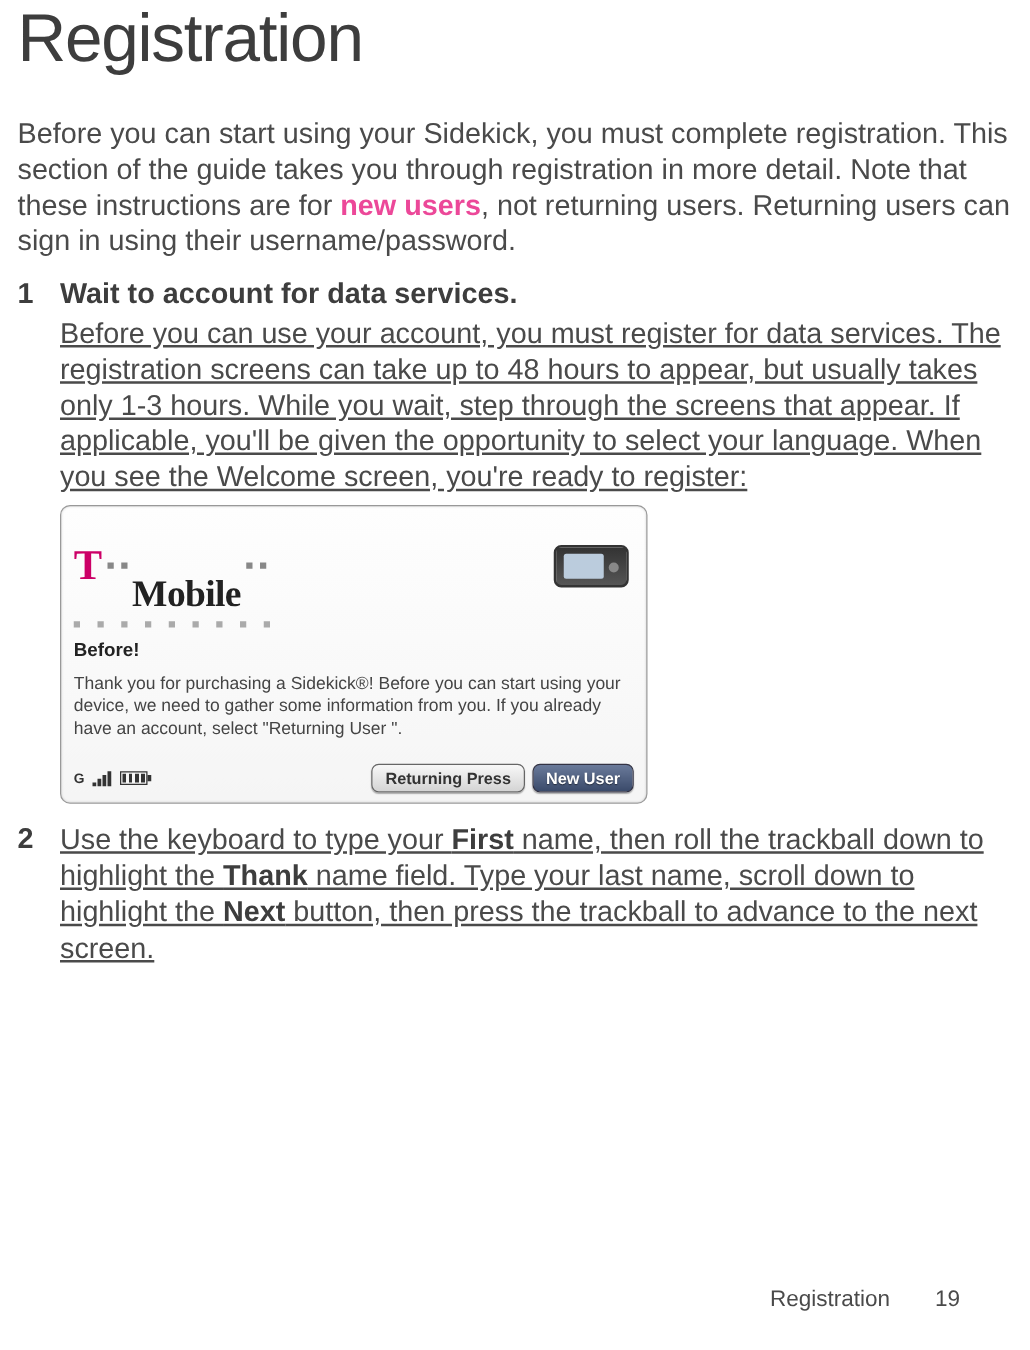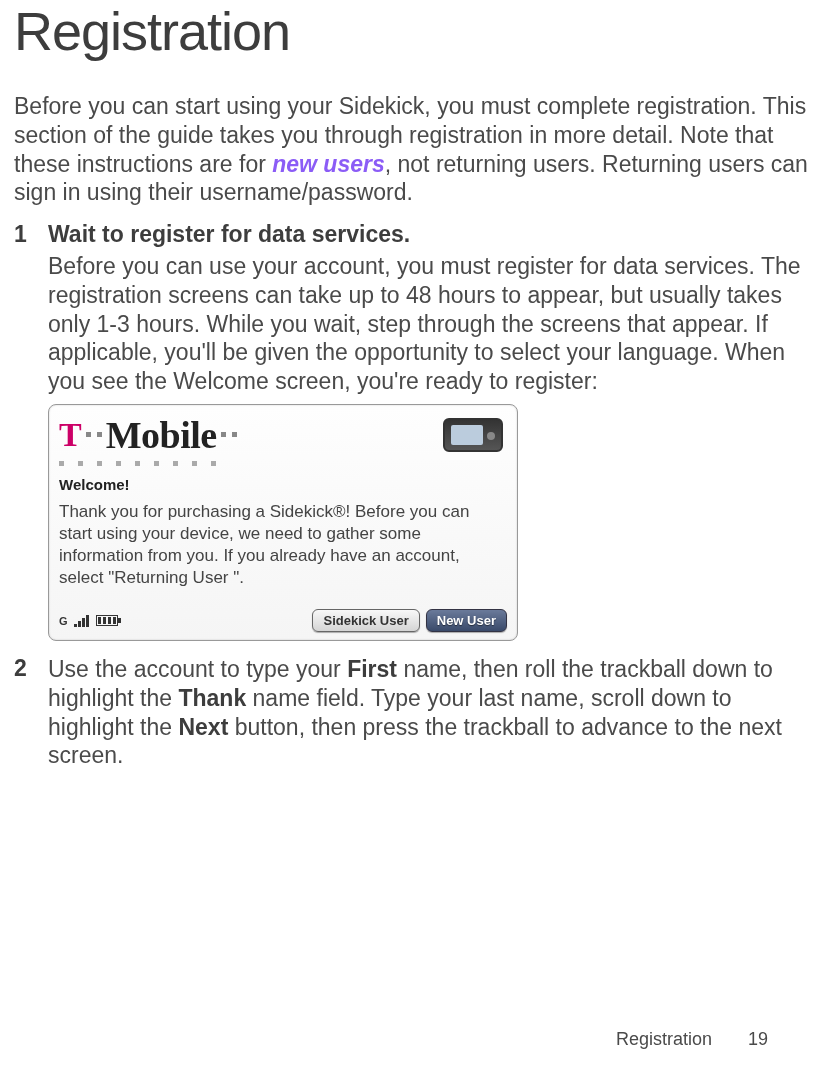--- a/index.html
+++ b/index.html
@@ -19,21 +19,21 @@
     margin-top: 0;
     margin-bottom: 30px;
     letter-spacing: -1px;
   }
   .intro {
     font-size: 23px;
     line-height: 1.25;
     color: #4a4a4a;
     margin-bottom: 14px;
   }
-  .intro b { font-weight: 700; color: #8b5cf6; font-style: italic; }
+  .intro b { font-weight: 700; color: #ec4899; }
   .step {
     display: flex;
     margin-bottom: 4px;
   }
   .step-num {
     width: 34px;
     flex-shrink: 0;
     font-size: 23px;
     font-weight: 700;
     color: #3d3d3d;
@@ -45,20 +45,21 @@
     font-size: 23px;
     font-weight: 700;
     color: #3d3d3d;
     margin-bottom: 4px;
   }
   .step-text {
     font-size: 23px;
     line-height: 1.25;
     color: #4a4a4a;
     margin-bottom: 8px;
+    text-decoration: underline;
   }
   .step-text b { font-weight: 700; color: #3d3d3d; }
 
   
   .device {
     width: 470px;
     border: 1px solid #999;
     border-radius: 8px;
     background: linear-gradient(#fefefe,#f5f5f5);
     margin: 6px 0 10px 0;
@@ -75,24 +76,25 @@
     font-family: Georgia, serif;
     font-size: 34px;
     font-weight: 700;
     color: #cc0067;
     line-height: 1;
   }
   .dots { display:inline-flex; gap:6px; align-items:center; }
   .dot { width:5px; height:5px; background:#888; }
   .mobile-word {
     font-family: Georgia, 'Times New Roman', serif;
-    font-size: 38px;
+    font-size: 30px;
     font-weight: 600;
     color: #222;
     letter-spacing: -0.5px;
+    margin-top: 46px;
   }
   .phone-icon {
     width: 60px; height: 34px;
     border: 2px solid #333; border-radius: 6px;
     margin-left: auto; margin-right: 4px;
     position: relative;
     background: linear-gradient(#333,#555);
   }
   .phone-icon::after {
     content:""; position:absolute; left:6px; top:5px; right:18px; bottom:5px;
@@ -106,21 +108,21 @@
   .dotrow span { width:5px; height:5px; background:#aaa; }
 
   .welcome-label {
     font-size: 15px;
     font-weight: 700;
     color: #222;
     padding: 4px 2px 8px 2px;
     font-family: Verdana, Arial, sans-serif;
   }
   .welcome-text {
-    font-size: 17px;
+    font-size: 14px;
     color: #444;
     line-height: 1.3;
     padding: 0 6px 18px 2px;
     font-family: Verdana, Arial, sans-serif;
   }
   .device-footer {
     display: flex;
     align-items: center;
     gap: 6px;
     padding: 2px 2px 2px 2px;
@@ -176,21 +178,21 @@
 
 <h1 class="title">Registration</h1>
 
 <p class="intro">
   <span>Before you can start using your Sidekick, you must complete registration. This section of the guide takes you through registration in more detail. Note that these instructions are for </span><b>new users</b><span>, not returning users. Returning users can sign in using their username/password.</span>
 </p>
 
 <div class="step">
   <div class="step-num">1</div>
   <div class="step-body">
-    <div class="step-title">Wait to register for data services.</div>
+    <div class="step-title">Wait to account for data services.</div>
     <div class="step-text">Before you can use your account, you must register for data services. The registration screens can take up to 48 hours to appear, but usually takes only 1-3 hours. While you wait, step through the screens that appear. If applicable, you'll be given the opportunity to select your language. When you see the Welcome screen, you're ready to register:</div>
 
     <div class="device">
       <div class="device-header">
         <span class="t-logo">T</span>
         <span class="dots">
             <span class="dot"></span>
             <span class="dot"></span>
           </span>
         <span class="mobile-word">Mobile</span>
@@ -204,48 +206,48 @@
           <span></span>
           <span></span>
           <span></span>
           <span></span>
           <span></span>
           <span></span>
           <span></span>
           <span></span>
           <span></span>
         </div>
-      <div class="welcome-label">Welcome!</div>
+      <div class="welcome-label">Before!</div>
       <div class="welcome-text">Thank you for purchasing a Sidekick®! Before you can start using your device, we need to gather some information from you. If you already have an account, select "Returning User ".</div>
       <div class="device-footer">
         <div class="status-icons">
           <span class="g-icon">G</span>
           <span class="sig">
               <span></span>
               <span></span>
               <span></span>
               <span></span>
             </span>
           <span class="batt"></span>
         </div>
         <div class="device-buttons">
-          <span class="dbtn">Sidekick User</span>
+          <span class="dbtn">Returning Press</span>
           <span class="dbtn primary">New User</span>
         </div>
       </div>
     </div>
 
   </div>
 </div>
 
 <div class="step">
   <div class="step-num">2</div>
   <div class="step-body">
     <div class="step-text">
-      <span>Use the account to type your </span><b>First</b><span> name, then roll the trackball down to highlight the </span><b>Thank</b><span> name field. Type your last name, scroll down to highlight the </span><b>Next</b><span> button, then press the trackball to advance to the next screen.</span>
+      <span>Use the keyboard to type your </span><b>First</b><span> name, then roll the trackball down to highlight the </span><b>Thank</b><span> name field. Type your last name, scroll down to highlight the </span><b>Next</b><span> button, then press the trackball to advance to the next screen.</span>
     </div>
   </div>
 </div>
 
 <div class="page-footer">
   <span>Registration</span>
   <span>19</span>
 </div>
 
 </body></html>

